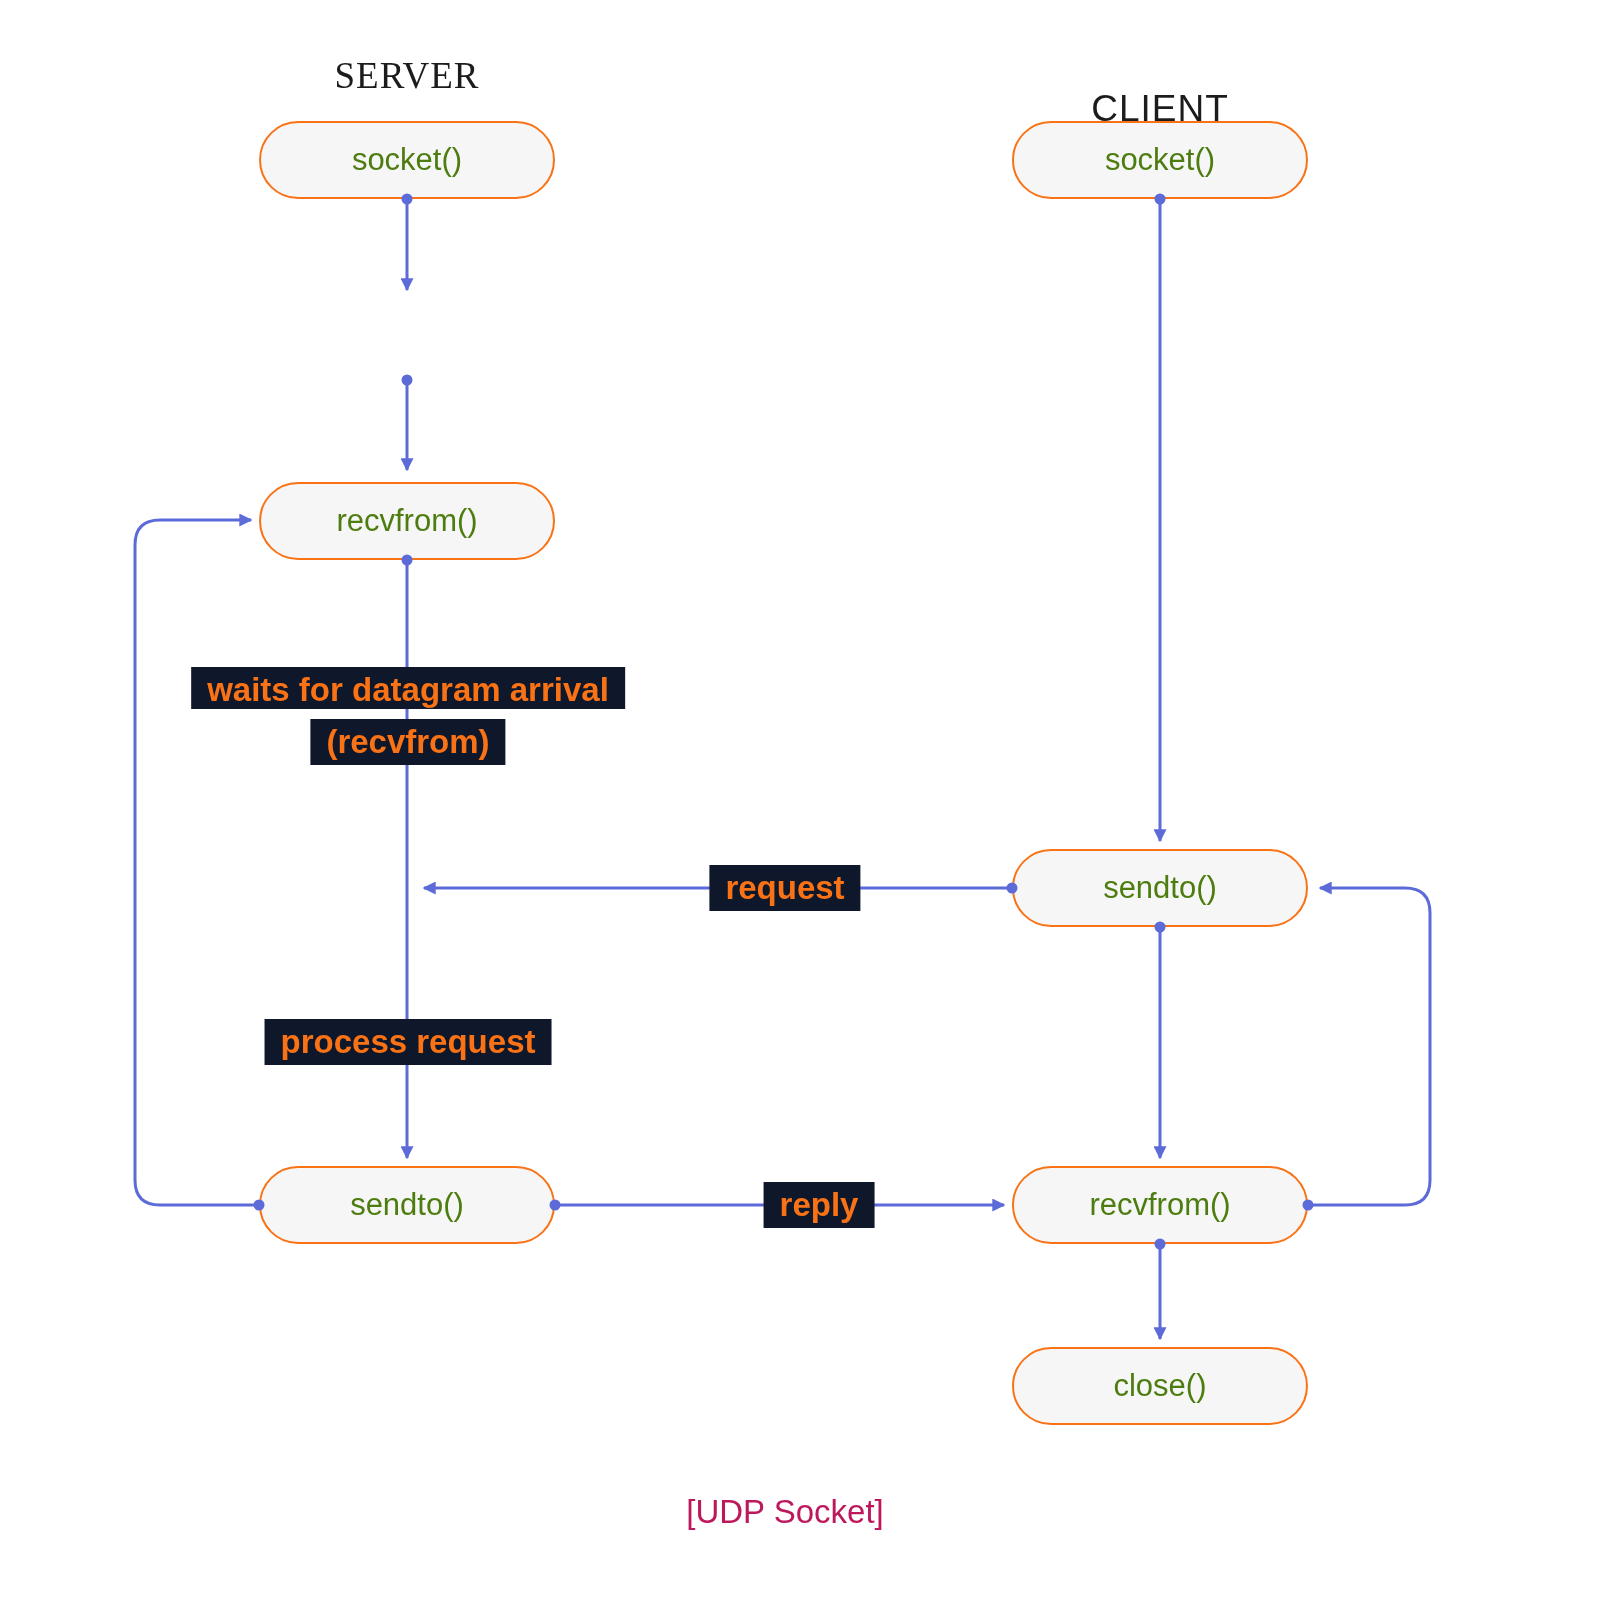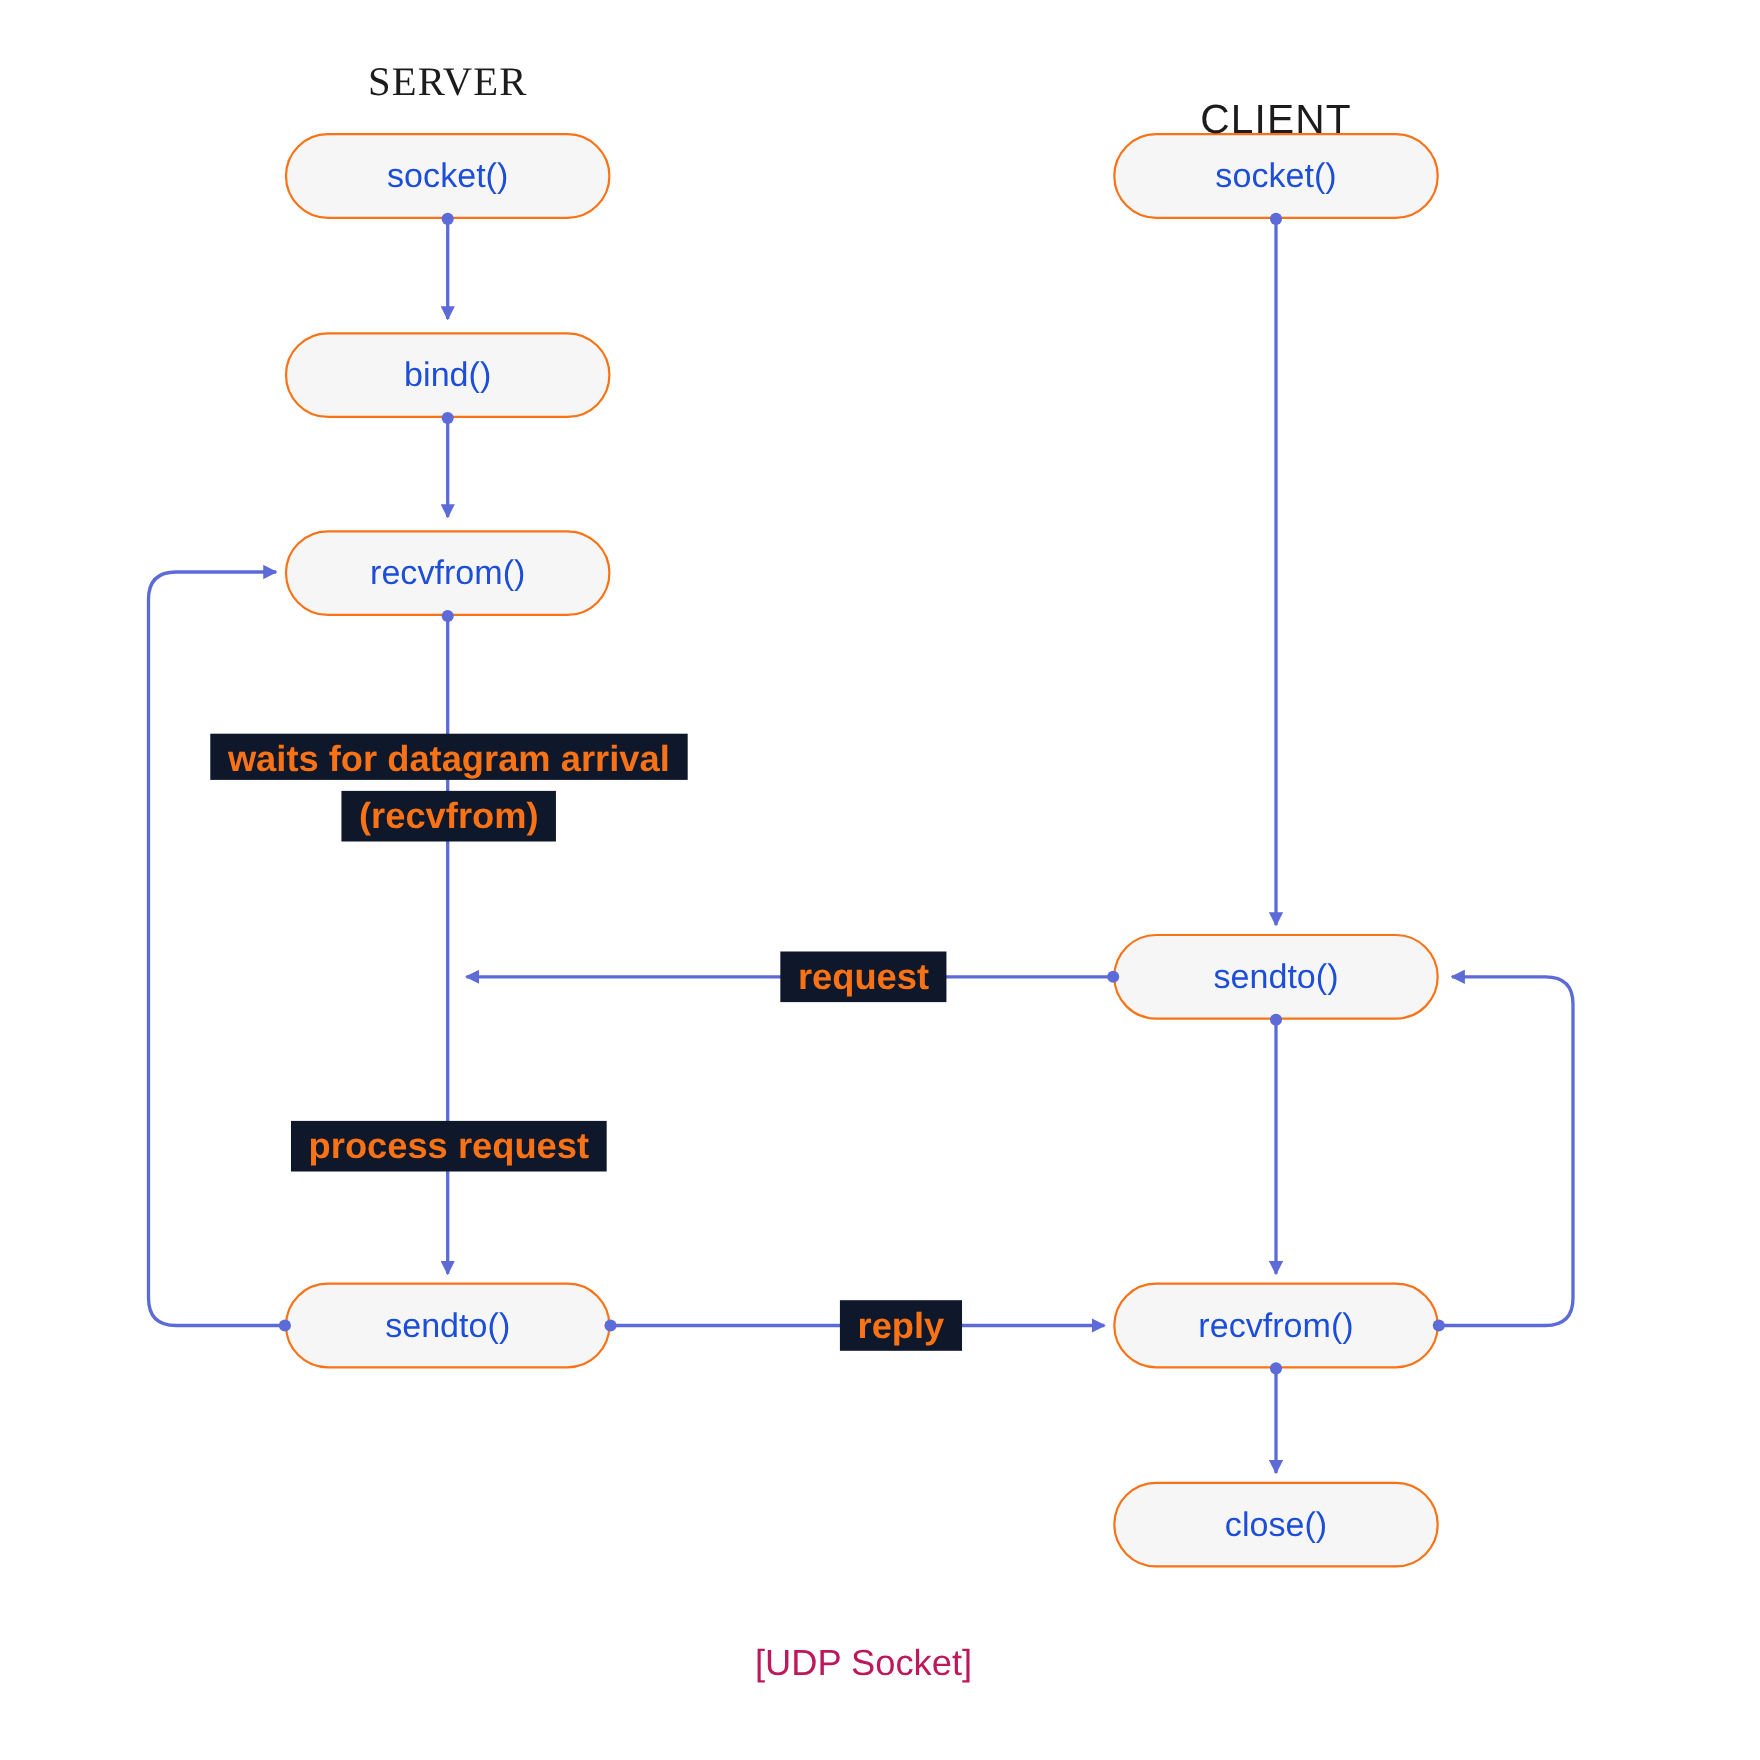--- a/index.html
+++ b/index.html
@@ -29,21 +29,21 @@
     position: absolute;
     width: 296px;
     height: 78px;
     border: 2.5px solid #f97316;
     border-radius: 39px;
     background: #f6f6f6;
     display: flex;
     align-items: center;
     justify-content: center;
     font-size: 31px;
-    color: #1d4ed8;
+    color: #4d7c0f;
     z-index: 1;
     box-sizing: border-box;
   }
   .flow-svg {
     position: absolute;
     left: 0;
     top: 0;
     z-index: 2;
     pointer-events: none;
   }
@@ -70,21 +70,20 @@
 </style>
 </head>
 <body>
 
 <div class="canvas">
 
   <div class="col-title" style="left:407px; top:75px;font-family:Liberation Serif, serif;">SERVER</div>
   <div class="col-title" style="left:1160px; top:75px;margin-top:34px;">CLIENT</div>
 
   <div class="node" style="left:259px; top:121px;">socket()</div>
-  <div class="node" style="left:259px; top:302px;">bind()</div>
   <div class="node" style="left:259px; top:482px;">recvfrom()</div>
   <div class="node" style="left:259px; top:1166px;">sendto()</div>
 
   <div class="node" style="left:1012px; top:121px;">socket()</div>
   <div class="node" style="left:1012px; top:849px;">sendto()</div>
   <div class="node" style="left:1012px; top:1166px;">recvfrom()</div>
   <div class="node" style="left:1012px; top:1347px;">close()</div>
 
   <svg class="flow-svg" width="1600" height="1600" viewBox="0 0 1600 1600">
     <defs>

